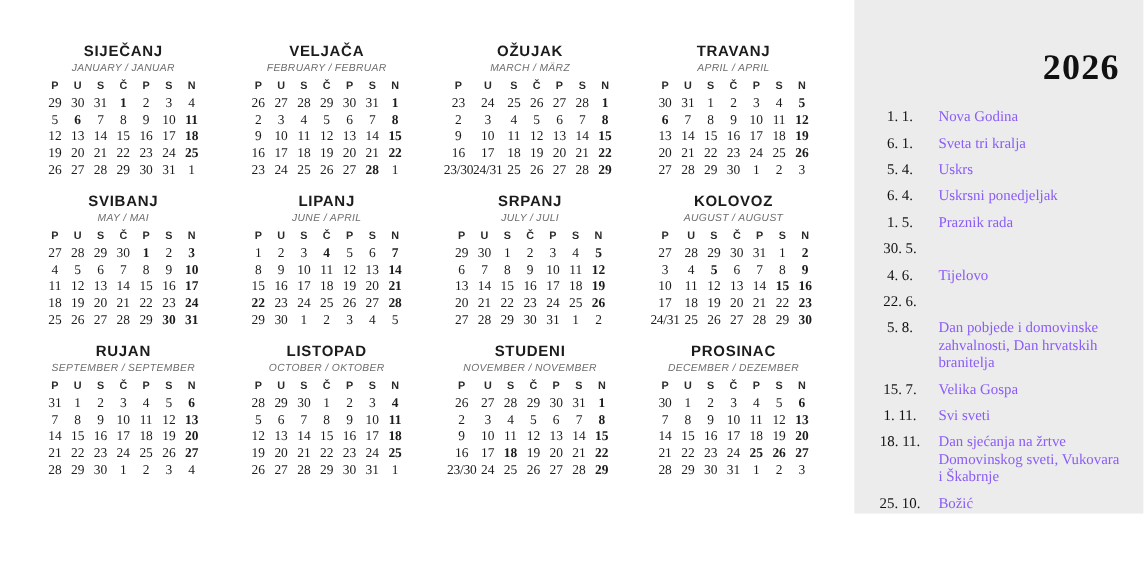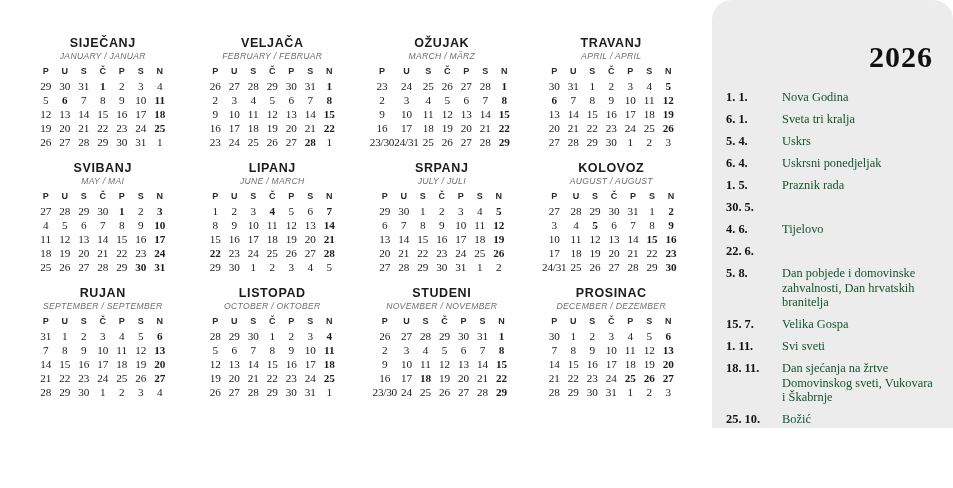--- a/index.html
+++ b/index.html
@@ -72,51 +72,50 @@
   }
   td.dim { color: #bdbdbd; }
   td.bold { font-weight: bold; color: #000; }
   td.small-split { font-size: 8.2px; letter-spacing: -0.2px; }
   
   #side-panel {
     width: 241px;
     height: 488px;
     background: #ececec;
     padding: 40px 16px 10px 14px;
-    border-radius: 20px;
   }
   #year {
     text-align: right;
     font-family: "Liberation Serif", serif;
     font-weight: bold;
     font-size: 30px;
     letter-spacing: 1px;
     color: #111;
     margin: 0 4px 16px 0;
   }
   .holiday-list { display: block; }
   .holiday {
     display: flex;
     align-items: flex-start;
     margin-bottom: 7.5px;
     line-height: 14.5px;
   }
   .holiday .date {
     flex: 0 0 56px;
-    text-align: left;
+    text-align: center;
     padding-right: 8px;
-    font-weight: bold;
+    font-weight: normal;
     font-size: 12.4px;
     color: #111;
     white-space: nowrap;
   }
   .holiday .name {
     flex: 1 1 auto;
     font-size: 12.4px;
-    color: #14532d;
+    color: #8b5cf6;
   }
 </style>
 </head>
 <body>
 
 <div id="page">
 
   <div id="calendar-panel">
     <div class="month-grid" id="month-grid">
         <div class="month">
@@ -434,21 +433,21 @@
                 <td>28</td>
                 <td>29</td>
                 <td class="bold">30</td>
                 <td class="bold">31</td>
               </tr>
             </tbody>
           </table>
         </div>
         <div class="month">
           <div class="month-name">LIPANJ</div>
-          <div class="month-sub">JUNE / MARCH</div>
+          <div class="month-sub">JUNE / APRIL</div>
           <table class="cal">
             <thead>
               <tr>
                 <th>P</th>
                 <th>U</th>
                 <th>S</th>
                 <th>Č</th>
                 <th>P</th>
                 <th>S</th>
                 <th>N</th>

